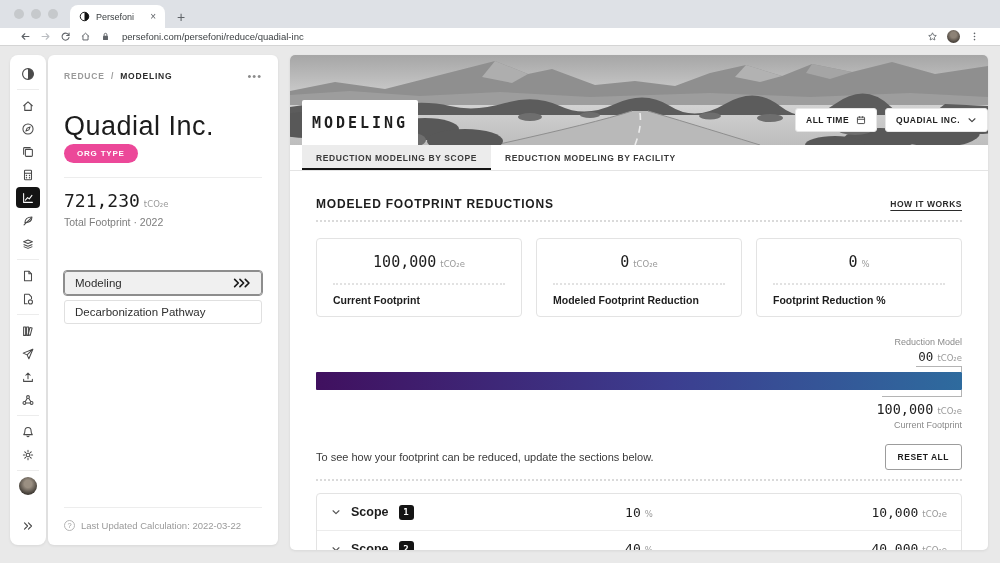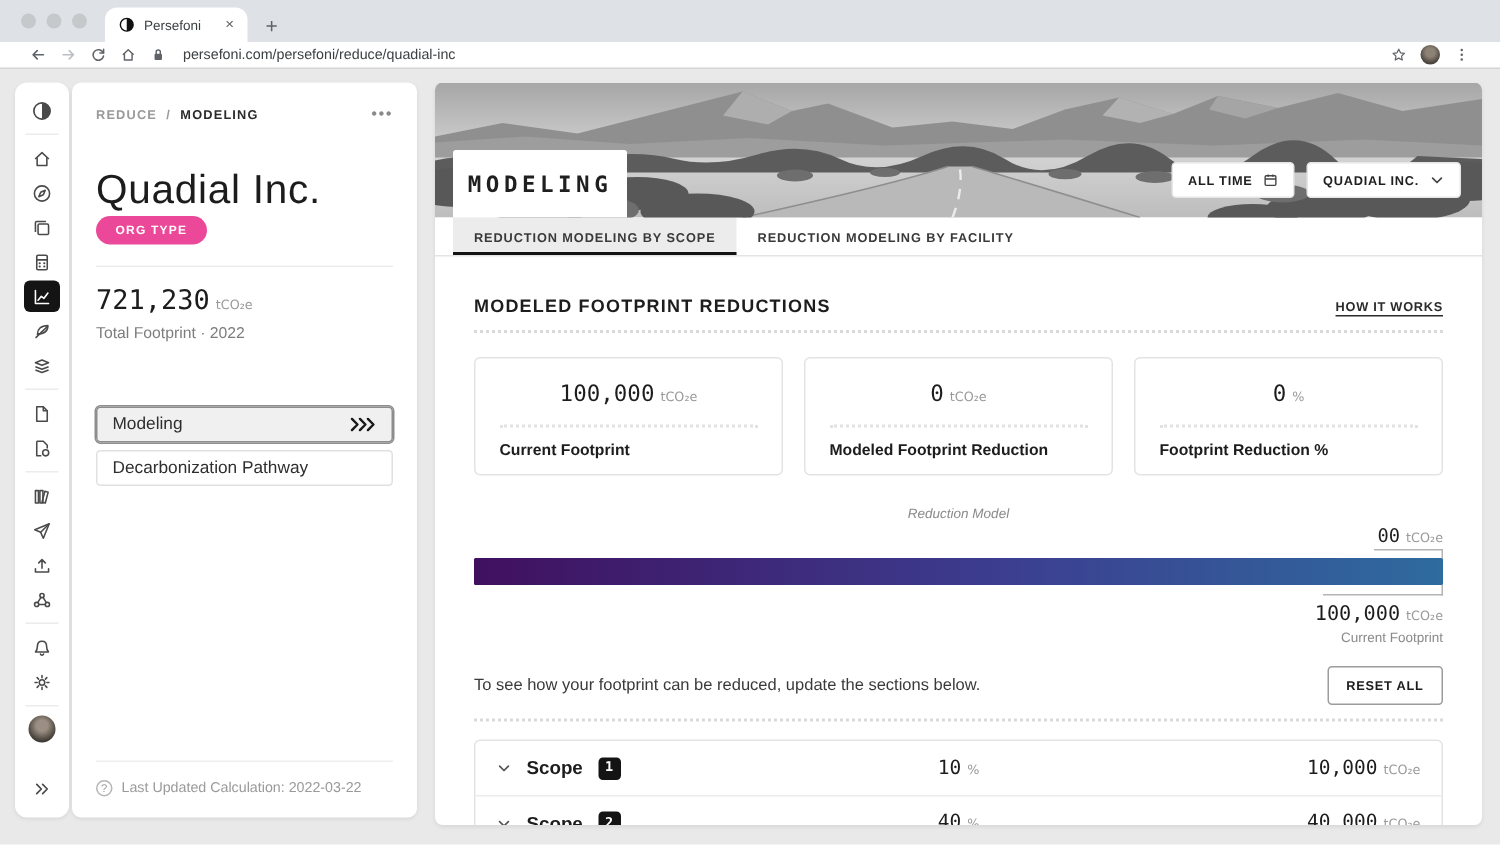--- a/index.html
+++ b/index.html
@@ -54,42 +54,42 @@
   .nav-gap { height:38px; }
   .entity-footer { margin-top:auto; border-top:1px solid #ededed; padding-top:12px; display:flex; align-items:center; gap:6px; color:#9a9a9a; }
   .q-icon { width:11px; height:11px; border:1px solid #b5b5b5; border-radius:50%; font-size:7.5px; display:flex; align-items:center; justify-content:center; color:#9a9a9a; flex:none; }
   .lu-text { font-size:9.5px; }
 
   
   .main { width:698px; height:495px; border-radius:5px; margin-left:12px; position:relative; overflow:hidden; }
   .hero { position:absolute; top:0; left:0; width:698px; height:90px; }
   .modeling-box { position:absolute; left:12px; top:45px; width:116px; height:45px; background:#fff; display:flex; align-items:center; justify-content:center; border-radius:2px 2px 0 0; }
   .modeling-title { font-size:15px; font-weight:600; letter-spacing:3px; color:#1f1f1f; }
-  .filters { position:absolute; top:53px; right:14px; display:flex; gap:8px; }
+  .filters { position:absolute; top:53px; right:0; display:flex; gap:8px; }
   .filter-btn { background:#fff; border:1px solid #e6e6e6; border-radius:3px; height:24px; display:flex; align-items:center; gap:7px; padding:0 10px; font-size:8.5px; font-weight:700; letter-spacing:.5px; color:#1f1f1f; }
   .filter-btn svg { width:10px; height:10px; color:#444; }
 
   .tab-bar { margin-top:90px; height:26px; display:flex; align-items:stretch; border-bottom:1px solid #e4e4e4; padding-left:12px; }
   .tab-item { display:flex; align-items:center; padding:0 14px; font-size:8.5px; font-weight:700; letter-spacing:.6px; color:#3a3a3a; }
   .tab-item.active { background:#ececec; box-shadow:inset 0 -2px 0 #141414; }
 
   .content { padding:0 26px; }
   .section-row { margin-top:26px; display:flex; justify-content:space-between; align-items:center; }
   .section-title { font-size:12px; font-weight:700; letter-spacing:.8px; color:#1d1d1d; }
   .hiw-link { font-size:8.5px; font-weight:700; letter-spacing:.5px; color:#2b2b2b; text-decoration:underline; text-underline-offset:3px; }
   .dotted { border-top:2px dotted #dadada; margin-top:9px; }
 
   .cards { display:flex; gap:14px; margin-top:16px; }
   .scard { flex:1; border:1px solid #e3e3e3; border-radius:4px; padding:14px 16px 10px; }
   .scard-val { text-align:center; font-size:15px; color:#1d1d1d; }
   .scard-div { border-top:2px dotted #e2e2e2; margin:12px 0 9px; }
   .scard-label { font-size:10.5px; font-weight:700; color:#1d1d1d; }
 
   .bar-wrap { margin-top:20px; }
-  .rm-label { text-align:center; font-size:9px; color:#8a8a8a;font-style:italic; }
+  .rm-label { text-align:right; font-size:9px; color:#8a8a8a; }
   .rm-val { text-align:right; font-size:12.5px; color:#1d1d1d; margin-top:2px; }
   .bracket-top { margin-left:auto; width:46px; height:6px; border-top:1px solid #b4b4b4; border-right:1px solid #b4b4b4; margin-top:2px; }
   .gbar { height:18px; border-radius:1px; }
   .bracket-bottom { margin-left:auto; width:80px; height:7px; border-bottom:1px solid #b4b4b4; border-right:1px solid #b4b4b4; }
   .cf-val { text-align:right; font-size:13.5px; color:#1d1d1d; margin-top:4px; }
   .cf-label { text-align:right; font-size:9px; color:#8a8a8a; margin-top:3px; }
 
   .helper-row { margin-top:14px; display:flex; justify-content:space-between; align-items:center; }
   .helper-text { font-size:11px; color:#3a3a3a; }
   .reset-btn { border:1px solid #9c9c9c; border-radius:3px; background:#fff; padding:7px 12px; font-size:8.5px; font-weight:700; letter-spacing:.5px; color:#1d1d1d; font-family:"Liberation Sans",sans-serif; }

